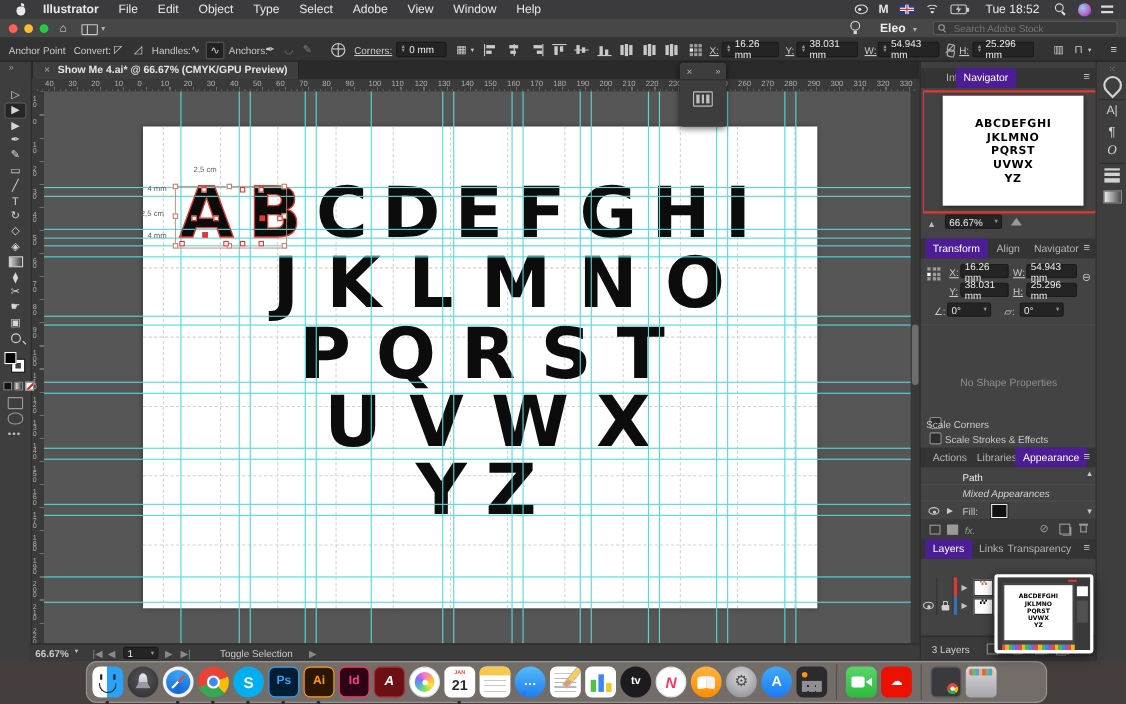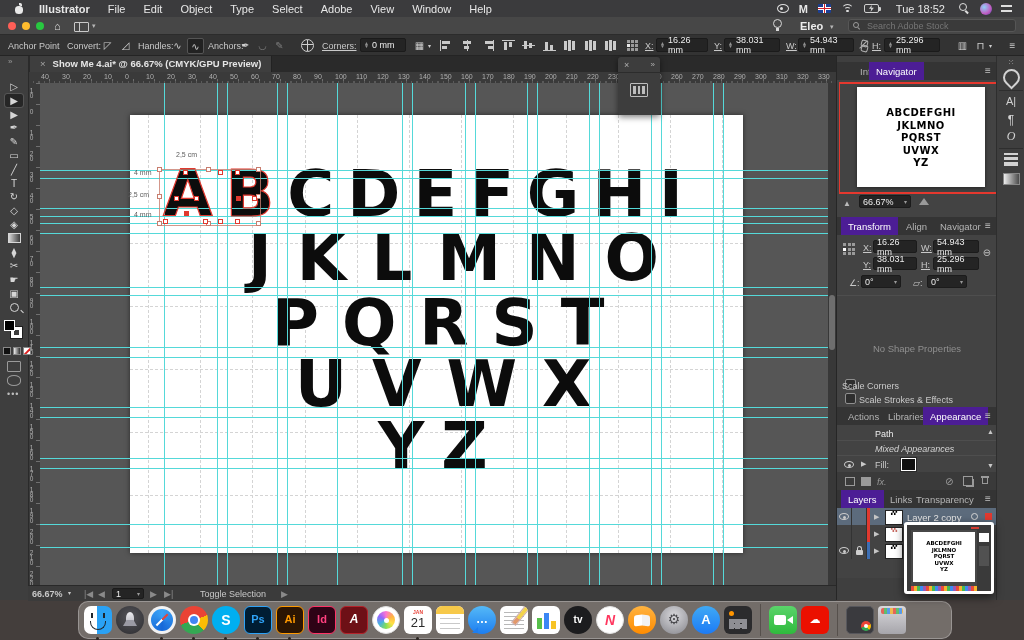--- a/index.html
+++ b/index.html
@@ -644,31 +644,20 @@
       </div>
     </div>
 
     <div class="panel-tabs" style="top:435px">
       <span class="ptab active" style="left:4px">Layers</span>
       <span class="ptab" style="left:46px">Links</span>
       <span class="ptab" style="left:72px">Transparency</span>
       <span class="pmenu" style="left:148px">≡</span>
     </div>
     <div class="pbody" style="top:453px;height:70px" id="layerrows">
-        <div class="lrowp abs" style="top: 0px; background: rgb(92, 107, 124);">
-          <div style="position: absolute; left: 14px; top: 0px; width: 1px; height: 17px; background: rgb(51, 51, 51);"></div>
-          <div style="position: absolute; left: 29px; top: 0px; width: 1px; height: 17px; background: rgb(51, 51, 51);"></div>
-          <div class="eye abs" style="left: 2px; top: 5px;"></div>
-          <div class="cbar abs" style="background: rgb(224, 57, 47);"></div>
-          <div class="disc abs">▶</div>
-          <div class="lthumb abs">▞▞</div>
-          <div class="lname abs">Layer 2 copy</div>
-          <div style="position: absolute; left: 134px; top: 5px; width: 7px; height: 7px; border: 1px solid rgb(214, 214, 214); border-radius: 50%; box-sizing: border-box;"></div>
-          <div style="position: absolute; left: 148px; top: 5px; width: 7px; height: 7px; background: rgb(224, 57, 47);"></div>
-        </div>
         <div class="lrowp abs" style="top: 17px;">
           <div style="position: absolute; left: 14px; top: 0px; width: 1px; height: 17px; background: rgb(51, 51, 51);"></div>
           <div style="position: absolute; left: 29px; top: 0px; width: 1px; height: 17px; background: rgb(51, 51, 51);"></div>
           <div class="cbar abs" style="background: rgb(224, 57, 47);"></div>
           <div class="disc abs">▶</div>
           <div class="lthumb abs" style="color: rgb(201, 107, 99);">▚▚</div>
           <div class="lname abs">Layer 2</div>
         </div>
         <div class="lrowp abs" style="top: 34px;">
           <div style="position: absolute; left: 14px; top: 0px; width: 1px; height: 17px; background: rgb(51, 51, 51);"></div>
@@ -677,20 +666,31 @@
           <div style="position: absolute; left: 18px; top: 4px; width: 8px; height: 9px;">
             <div style="width: 5px; height: 4px; border-top: 1px solid rgb(207, 207, 207); border-right: 1px solid rgb(207, 207, 207); border-left: 1px solid rgb(207, 207, 207); border-image: initial; border-bottom: none; border-radius: 3px 3px 0px 0px; margin: 0px auto; box-sizing: border-box;"></div>
             <div style="width: 7px; height: 5px; background: rgb(207, 207, 207); border-radius: 1px; margin: 0px auto;"></div>
           </div>
           <div class="cbar abs" style="background: rgb(61, 111, 180);"></div>
           <div class="disc abs">▶</div>
           <div class="lthumb abs">▞▞</div>
           <div class="lname abs">Layer 1</div>
         </div>
       </div>
+    <div class="pbody" style="top:523px;height:22px;background:#3a3a3a;border-top:1px solid #2d2d2d">
+      <div class="plabel" style="left:10px;top:7px;color:#cfcfcf">3 Layers</div>
+      <div style="position:absolute;left:60px;top:6px;width:9px;height:8px;border:1px solid #9a9a9a;border-radius:1px"></div>
+      <div style="position:absolute;left:82px;top:6px;width:10px;height:8px;border:1px solid #9a9a9a;border-radius:4px/3px"></div>
+      <div style="position:absolute;left:104px;top:6px;width:9px;height:8px;border:1px solid #9a9a9a"></div>
+      <div style="position:absolute;left:124px;top:6px;width:9px;height:8px;border:1px solid #9a9a9a;box-shadow:-2px 2px 0 -1px #9a9a9a"></div>
+      <div style="position:absolute;left:145px;top:5px">
+        <div style="width:8px;height:1.5px;background:#9a9a9a"></div>
+        <div style="width:6px;height:6px;border:1px solid #9a9a9a;border-top:none;margin:0 auto;box-sizing:border-box"></div>
+      </div>
+    </div>
   </div>
 
   <div id="rstrip" class="abs">
     <div class="sic" style="top:3px;font-size:8px;color:#8f8f8f">⁙</div>
     <div class="sic" style="top:14px">
       <div style="margin:0 auto;width:13px;height:13px;border:2px solid #d2d2d2;border-radius:50% 50% 50% 0;transform:rotate(-45deg)"></div>
     </div>
     <div class="sic" style="top:40px;font-size:11px">A|</div>
     <div class="sic" style="top:58px;font-size:12px">¶</div>
     <div class="sic" style="top:74px;font-size:12px;font-style:italic;font-family:'Liberation Serif',serif">O</div>
@@ -806,21 +806,21 @@
       </div>
       <div class="dicon">
         <div style="position: absolute; inset: 0px; border-radius: 50%; background: rgb(255, 255, 255); border: 1px solid rgb(221, 221, 221); box-sizing: border-box;">
           <div style="position: absolute; left: 4px; top: 4px; width: 18px; height: 18px; border-radius: 50%; background: conic-gradient(rgb(255, 102, 204), rgb(255, 170, 51), rgb(255, 221, 51), rgb(119, 221, 68), rgb(51, 170, 221), rgb(136, 85, 255), rgb(255, 102, 204)); opacity: 0.9; filter: blur(0.4px);"></div>
           <div style="position: absolute; left: 11px; top: 11px; width: 5px; height: 5px; border-radius: 50%; background: rgb(255, 255, 255);"></div>
         </div>
       </div>
       <div class="dicon">
         <div style="position: absolute; inset: 0px; border-radius: 6px; background: rgb(255, 255, 255);"></div>
         <div style="position: absolute; width: 100%; text-align: center; top: 3px; color: rgb(232, 68, 58); font-weight: bold; font-size: 5px;">JAN</div>
-        <div style="position: absolute; width: 100%; text-align: center; top: 9px; color: rgb(43, 43, 43); font-size: 13px; font-weight: normal;">21</div>
+        <div style="position: absolute; width: 100%; text-align: center; top: 9px; color: rgb(43, 43, 43); font-size: 13px; font-weight: bold;">21</div>
         <div class="ddot"></div>
       </div>
       <div class="dicon">
         <div style="position: absolute; inset: 0px; border-radius: 6px; background: rgb(255, 255, 255); overflow: hidden;">
           <div style="position: absolute; left: 0px; top: 0px; width: 28px; height: 8px; background: rgb(247, 201, 74);"></div>
           <div style="position: absolute; left: 4px; top: 12px; width: 20px; height: 12px; background: repeating-linear-gradient(rgb(201, 201, 201) 0px, rgb(201, 201, 201) 1px, transparent 1px, transparent 5px);"></div>
         </div>
       </div>
       <div class="dicon">
         <div style="position: absolute; inset: 0px; border-radius: 50%; background: linear-gradient(rgb(85, 185, 247), rgb(29, 126, 240));">

